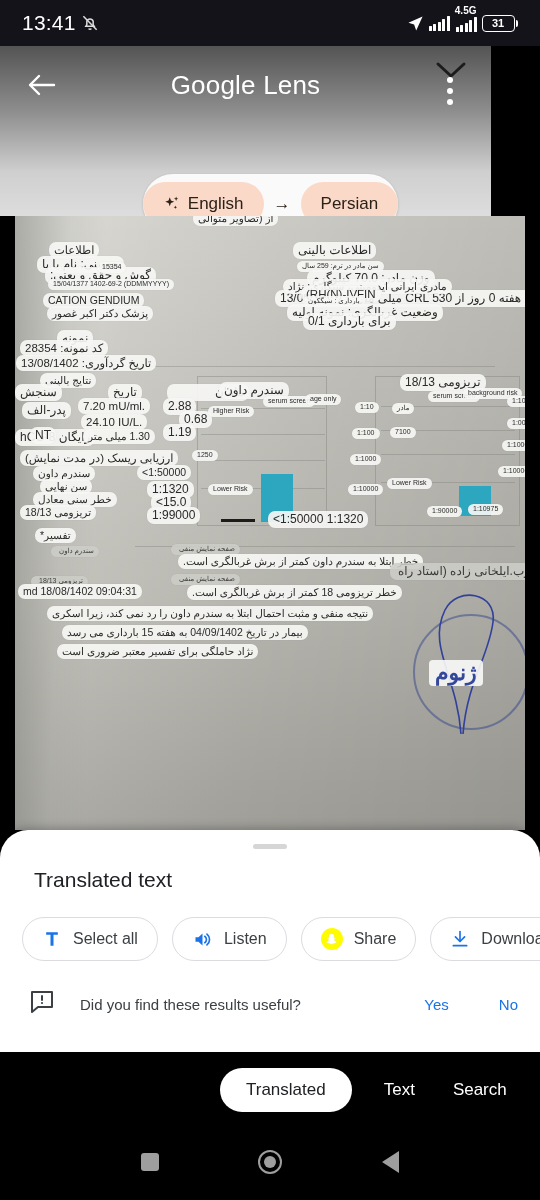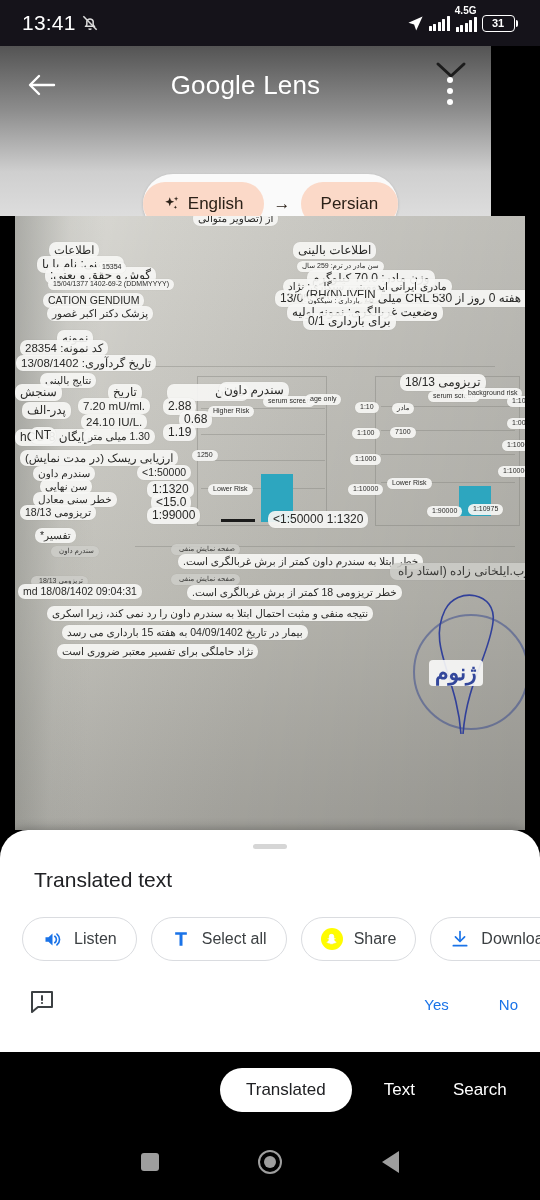--- a/index.html
+++ b/index.html
@@ -378,32 +378,32 @@
         <div class="bub md" style="left: 32px; top: 390px;">نتیجه منفی و مثبت احتمال ابتلا به سندرم داون را رد نمی کند، زیرا اسکری</div>
       </div>
   </div>
 
   <div class="sheet">
     <div class="grabber"></div>
     <div class="sheet-title">Translated text</div>
 
     <div class="chips">
       <div class="chip">
+        <svg width="20" height="20" viewBox="0 0 24 24" fill="#1a73e8">
+            <path d="M5 4h14v3h-5.2v13h-3.6V7H5z"></path>
+          </svg>
+        <span>Select all</span>
+      </div>
+      <div class="chip">
         <svg width="21" height="21" viewBox="0 0 24 24" fill="#1a73e8">
           <path d="M4 9.5v5h3.4L12 18.8V5.2L7.4 9.5z"></path>
           <path d="M14.6 8.3a4.6 4.6 0 0 1 0 7.4" fill="none" stroke="#1a73e8" stroke-width="1.9" stroke-linecap="round"></path>
           <path d="M17.1 5.8a8 8 0 0 1 0 12.4" fill="none" stroke="#1a73e8" stroke-width="1.9" stroke-linecap="round"></path>
         </svg>
         <span>Listen</span>
-      </div>
-      <div class="chip">
-        <svg width="20" height="20" viewBox="0 0 24 24" fill="#1a73e8">
-            <path d="M5 4h14v3h-5.2v13h-3.6V7H5z"></path>
-          </svg>
-        <span>Select all</span>
       </div>
       <div class="chip">
         <span class="snap">
           <svg width="15" height="15" viewBox="0 0 24 24" fill="#fff" stroke="#e8e600" stroke-width=".5">
             <path d="M12 2.6c3 0 4.6 2.1 4.6 4.8 0 1.1-.1 2-.1 2.4.4.2.9.1 1.4-.1.6-.2 1.2.5.8 1-.4.6-1.5.9-1.9 1.2-.4.3.4 1.9 1.5 2.9.8.7 1.8 1 2.1 1.1.4.2.3.7-.1.9-.6.3-1.6.4-1.9.6-.2.2-.1.8-.4.9-.3.2-1.1-.1-2 0-.9.1-1.6 1.2-3.1 1.2h-1.6c-1.5 0-2.2-1.1-3.1-1.2-.9-.1-1.7.2-2 0-.3-.1-.2-.7-.4-.9-.3-.2-1.3-.3-1.9-.6-.4-.2-.5-.7-.1-.9.3-.1 1.3-.4 2.1-1.1 1.1-1 1.9-2.6 1.5-2.9-.4-.3-1.5-.6-1.9-1.2-.4-.5.2-1.2.8-1 .5.2 1 .3 1.4.1 0-.4-.1-1.3-.1-2.4C7.4 4.7 9 2.6 12 2.6z"></path>
           </svg>
         </span>
         <span>Share</span>
       </div>
       <div class="chip">
@@ -417,20 +417,21 @@
     </div>
 
     <div class="feedback">
       <span class="fb-ic">
         <svg width="26" height="24" viewBox="0 0 26 24" fill="none" stroke="#3c4043" stroke-width="2">
           <path d="M2 2h20v15H8l-6 5z" stroke-linejoin="round"></path>
           <line x1="12" y1="6" x2="12" y2="10" stroke-linecap="round"></line>
           <circle cx="12" cy="13" r="1.1" fill="#3c4043" stroke="none"></circle>
         </svg>
       </span>
+      <span class="fb-text">Did you find these results useful?</span>
       <span class="fb-actions">
         <span>Yes</span>
         <span>No</span>
       </span>
     </div>
   </div>
 
   <div class="modes">
     <div class="mode active">Translated</div>
     <div class="mode">Text</div>

